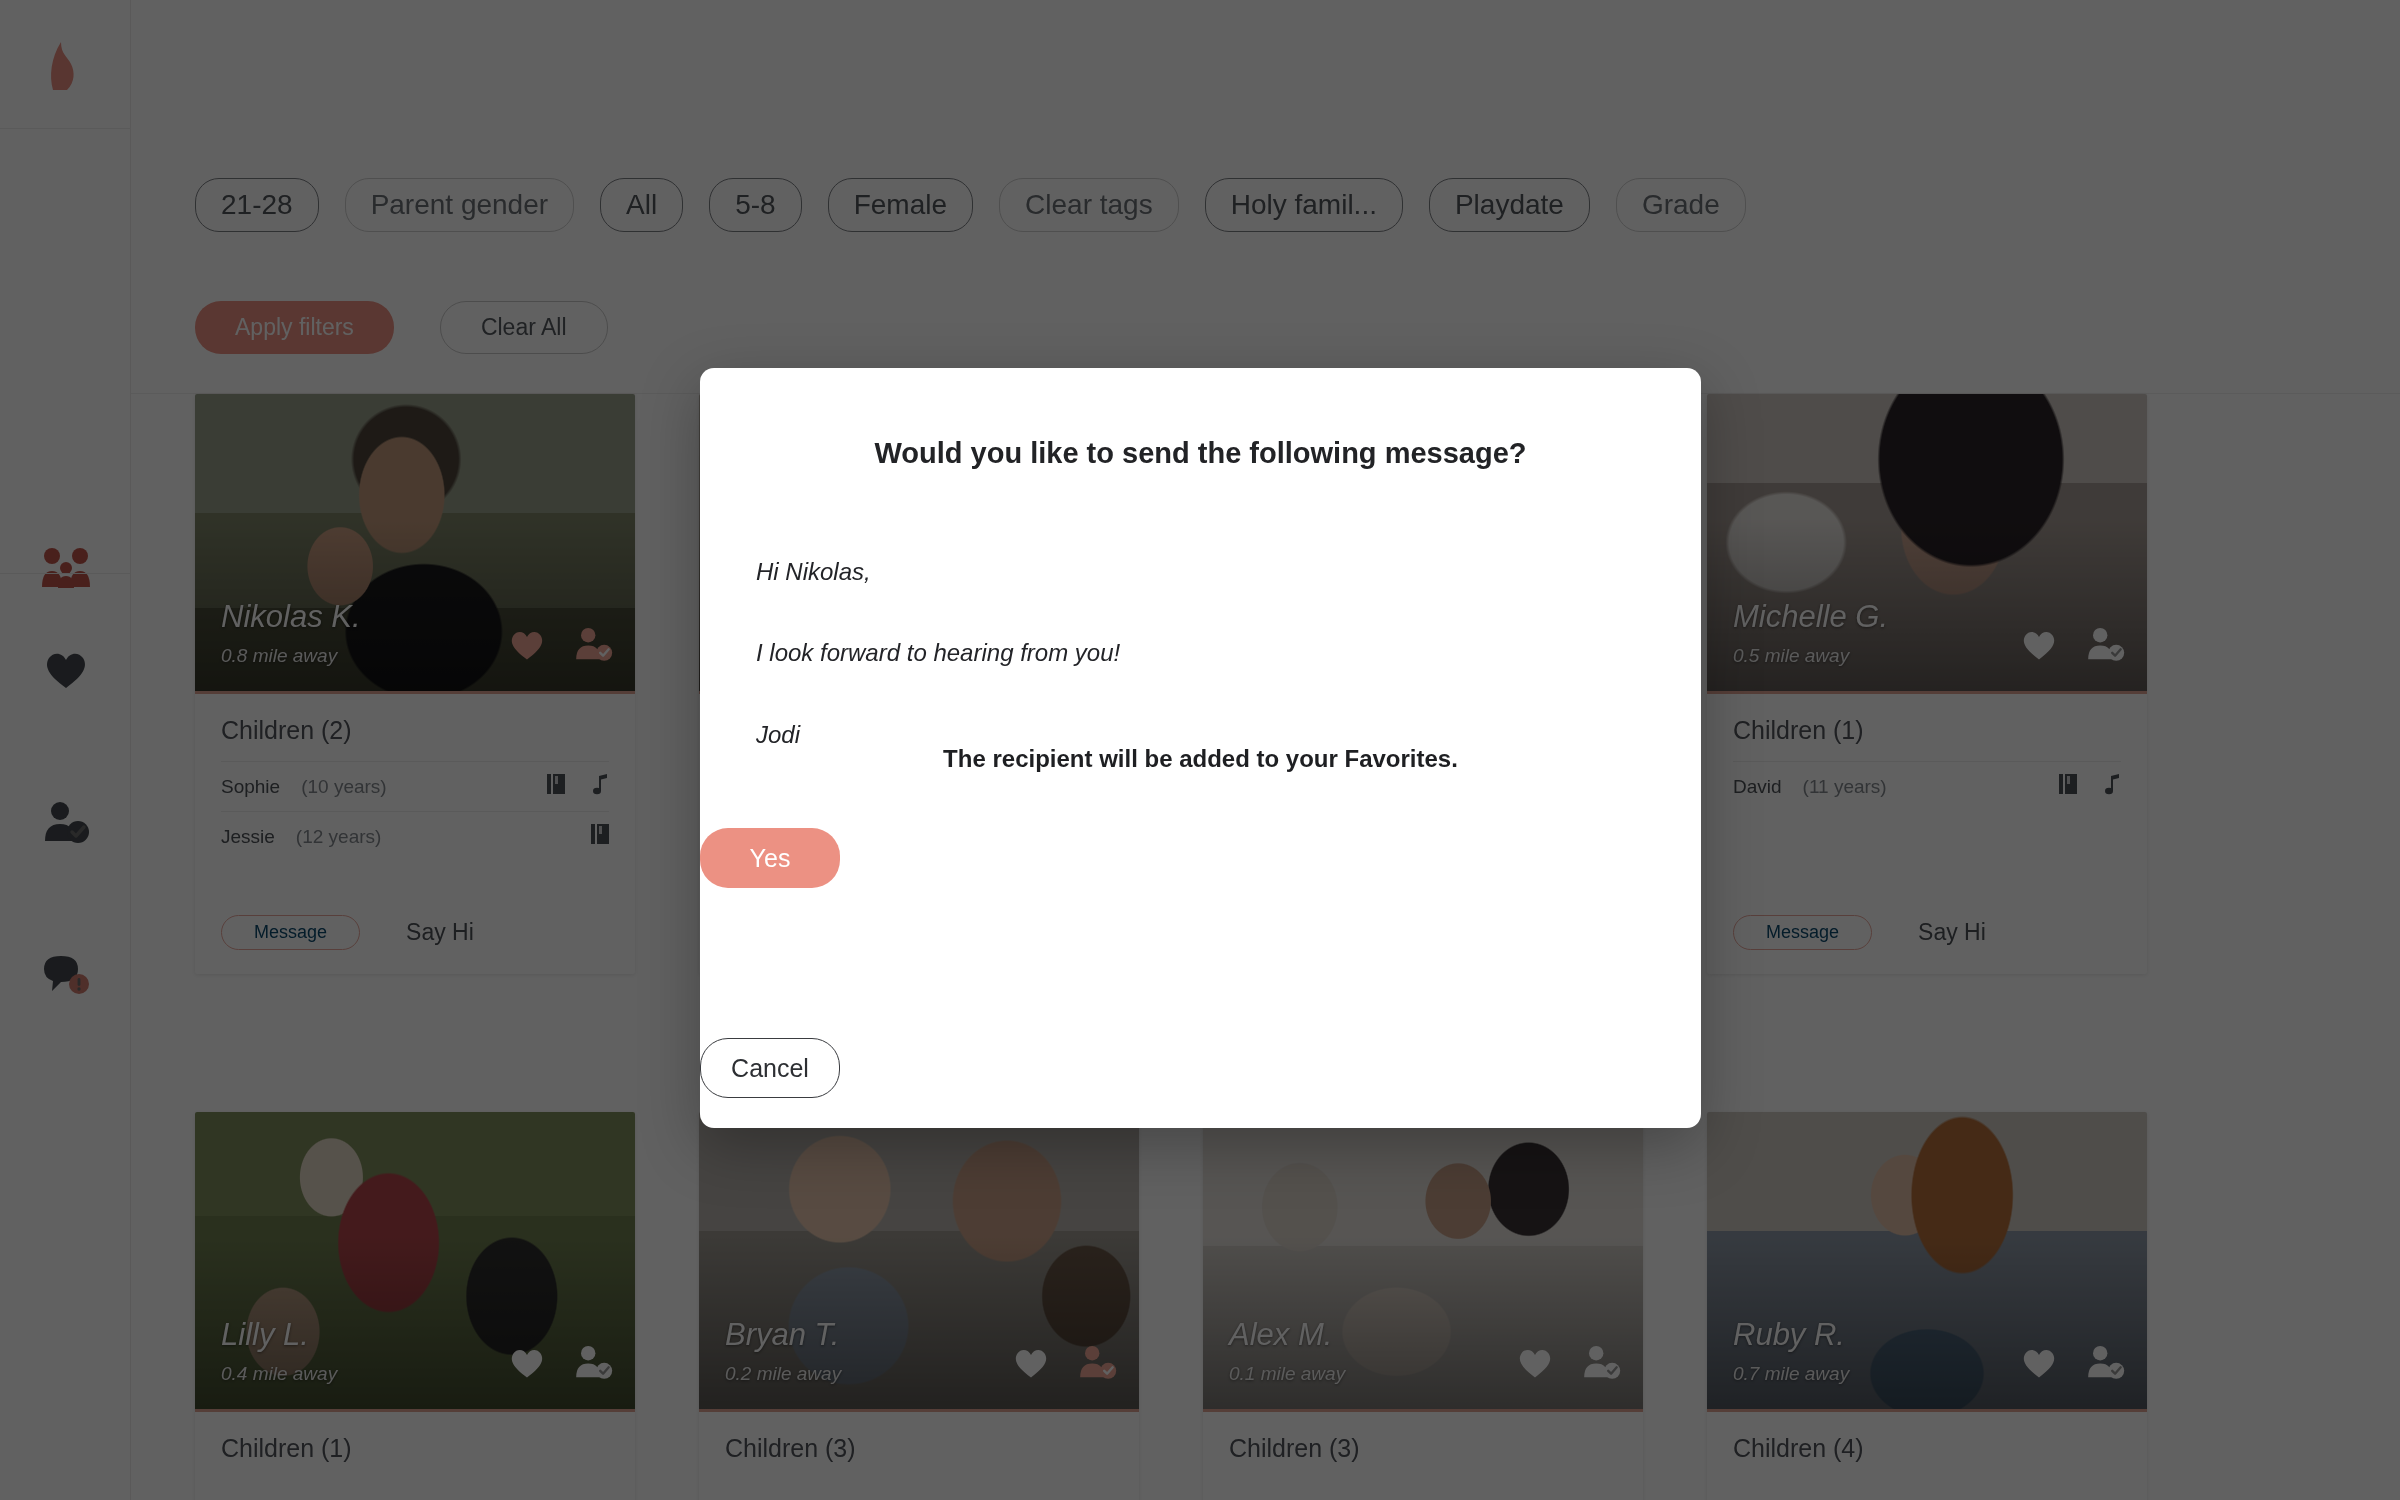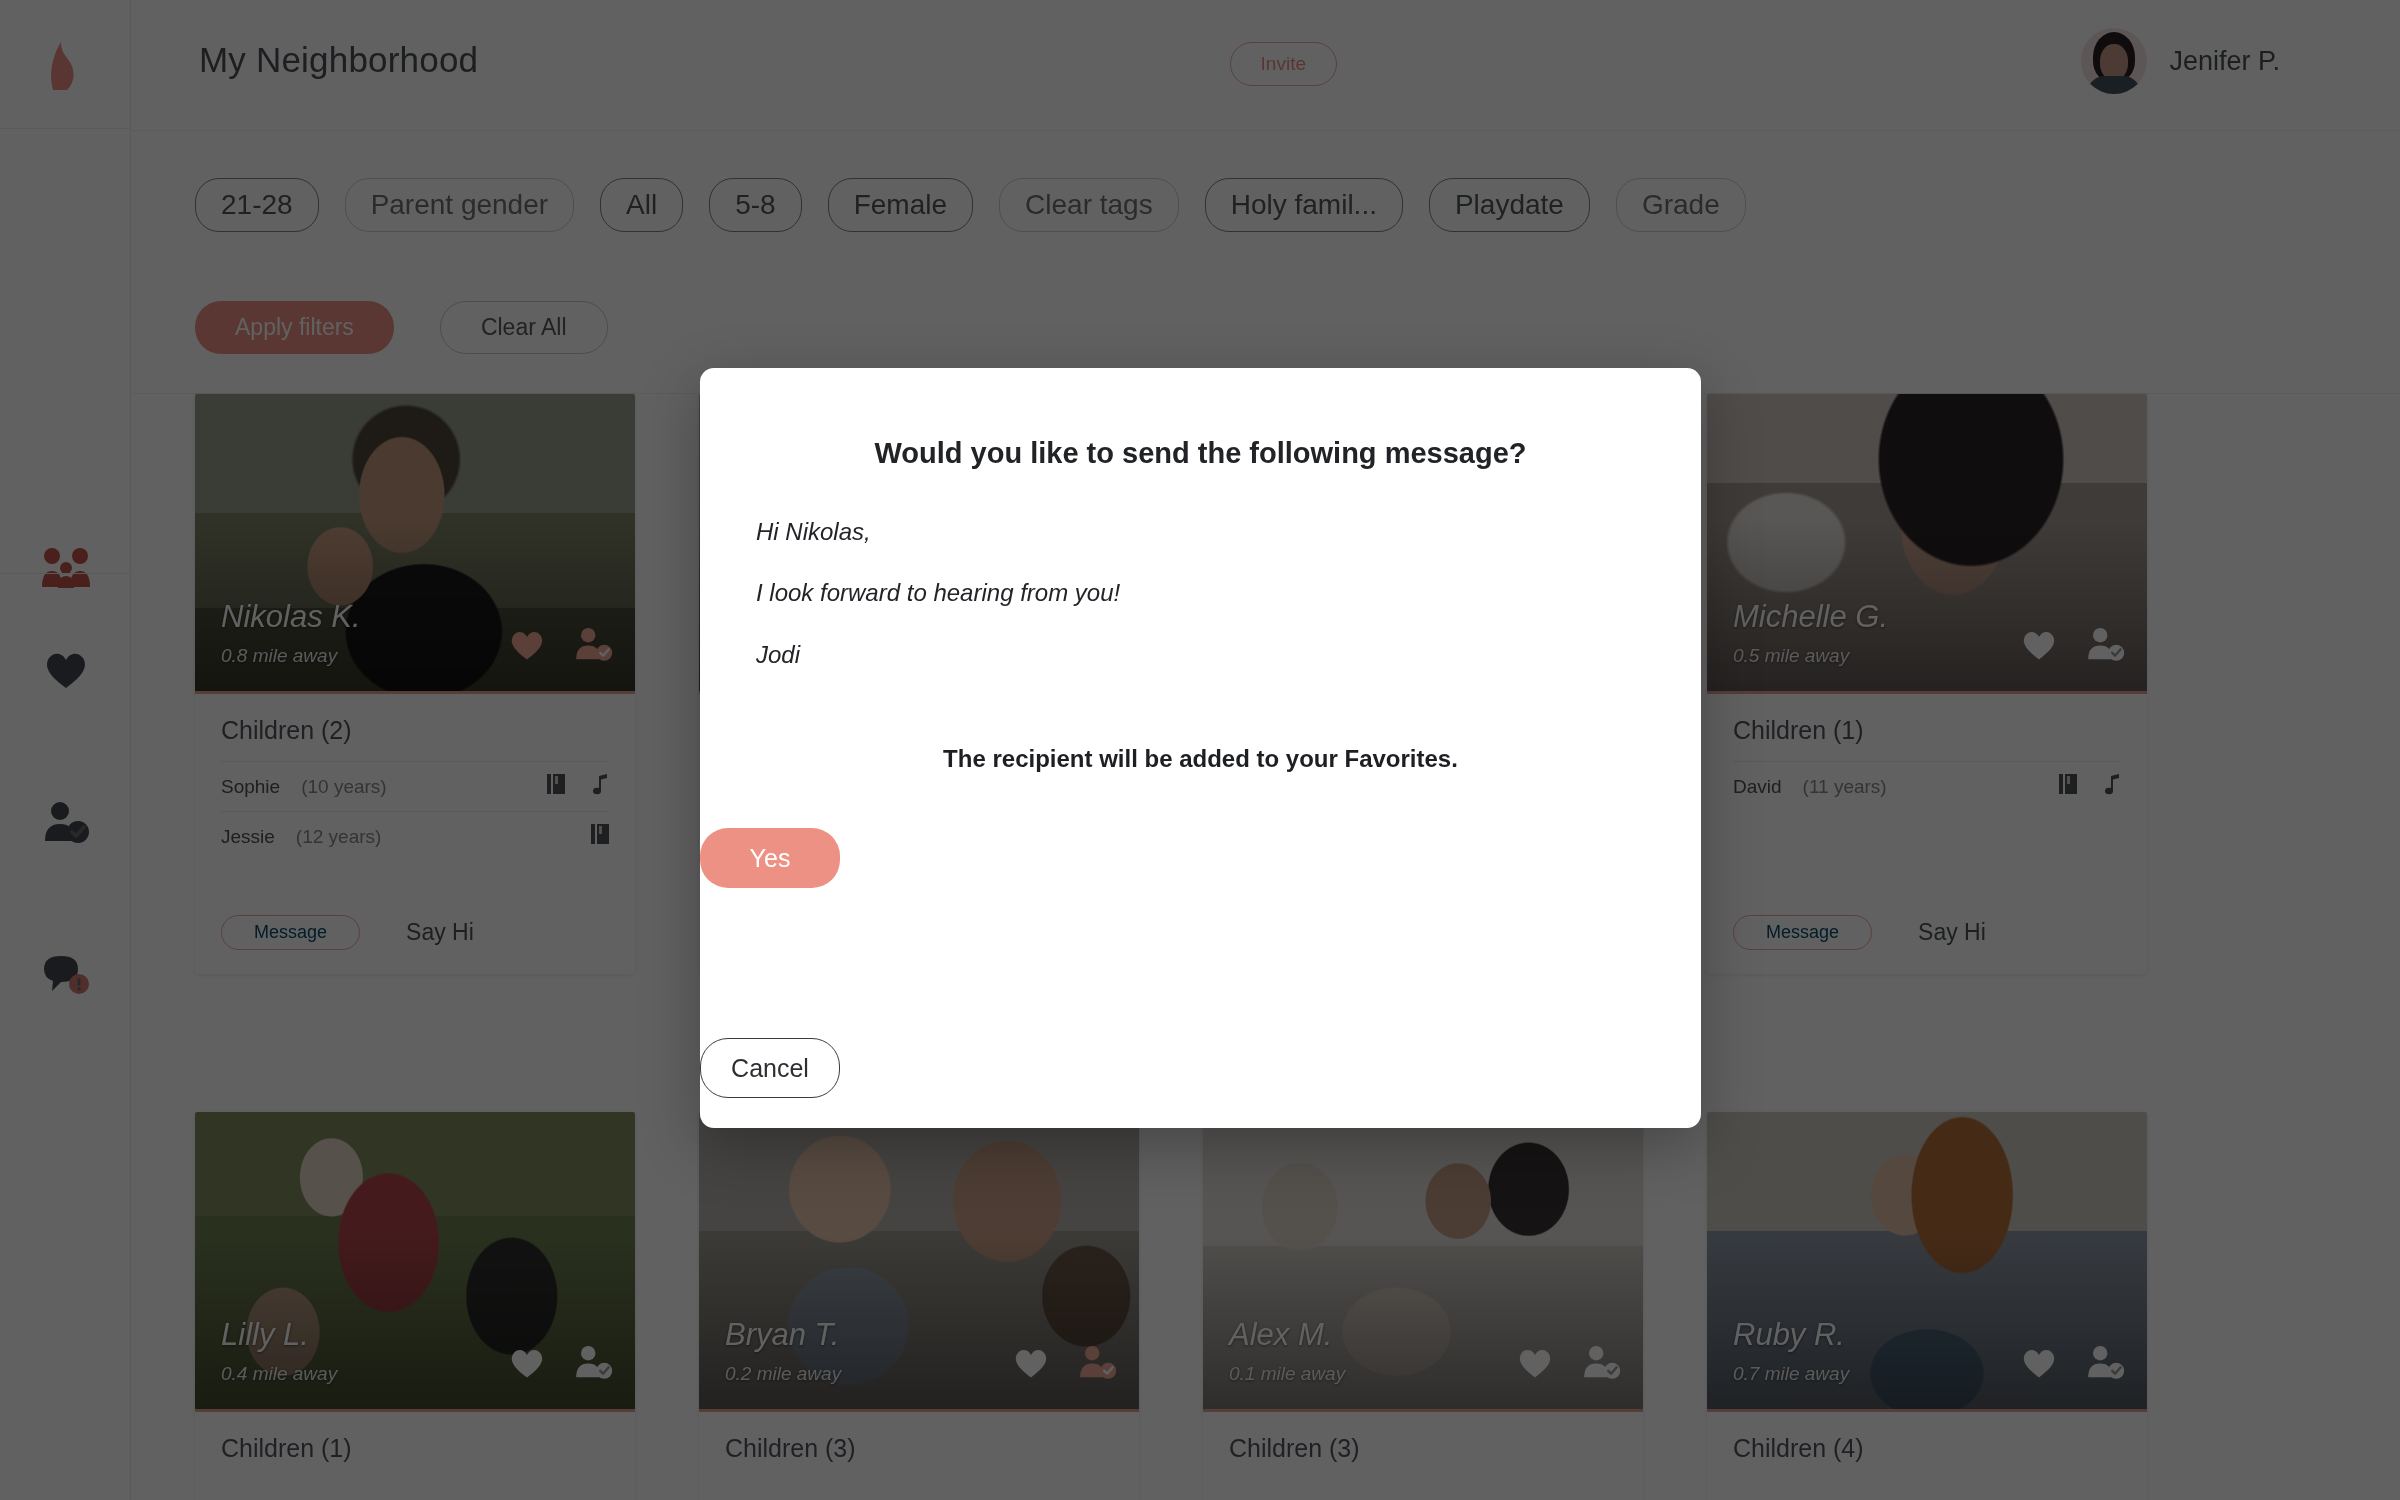--- a/index.html
+++ b/index.html
@@ -183,21 +183,21 @@
   }
   #modal-title {
     position: absolute; left: 0; right: 0; top: 69px;
     text-align: center; font-size: 29px; font-weight: bold; color: #222326;
   }
   #modal-body {
     position: absolute; left: 56px; right: 56px; top: 143px;
     font-size: 24px; line-height: 1.72; color: #232428;
     font-style: italic;
   }
-  #modal-body p { margin-bottom: 20px; }
+  #modal-body p { margin-bottom: 20px; margin-top: 40px; }
   #modal-actions {
     position: absolute; left: 0; right: 0; top: 460px;
     display: flex; justify-content: center; gap: 150px; flex-direction: column;
   }
   #yes-btn {
     background: #ec9183; color: #ffffff; border: none;
     border-radius: 28px; width: 140px; height: 60px;
     font-size: 25px; cursor: pointer;
   }
   #cancel-btn {
@@ -260,32 +260,20 @@
         <svg width="50" height="42" viewBox="0 0 50 42">
           <path d="M3 16 q0-13 17-13 q17 0 17 13 q0 13 -17 13 l-9 9 l1 -10 q-9 -3 -9 -12z" fill="#44494f"></path>
           <circle cx="38" cy="31" r="10" fill="#cf7b6f"></circle>
           <rect x="36.6" y="25" width="2.8" height="8" rx="1.4" fill="#6d6d6d"></rect>
           <circle cx="38" cy="36" r="1.7" fill="#6d6d6d"></circle>
         </svg>
       </span>
     </div>
   </div>
 
-  <div id="header">
-    <div id="page-title">My Neighborhood</div>
-    <button id="invite-btn">Invite</button>
-    <div id="user-block">
-      <div id="avatar">
-        <span class="hair"></span>
-          <span class="face"></span>
-          <span class="body"></span>
-      </div>
-      <div id="user-name">Jenifer P.</div>
-    </div>
-  </div>
 
   <div id="filters">
     <div id="chip-row">
       <button class="chip sel">21-28</button>
       <button class="chip">Parent gender</button>
       <button class="chip sel">All</button>
       <button class="chip sel">5-8</button>
       <button class="chip sel">Female</button>
       <button class="chip">Clear tags</button>
       <button class="chip sel">Holy famil...</button>

